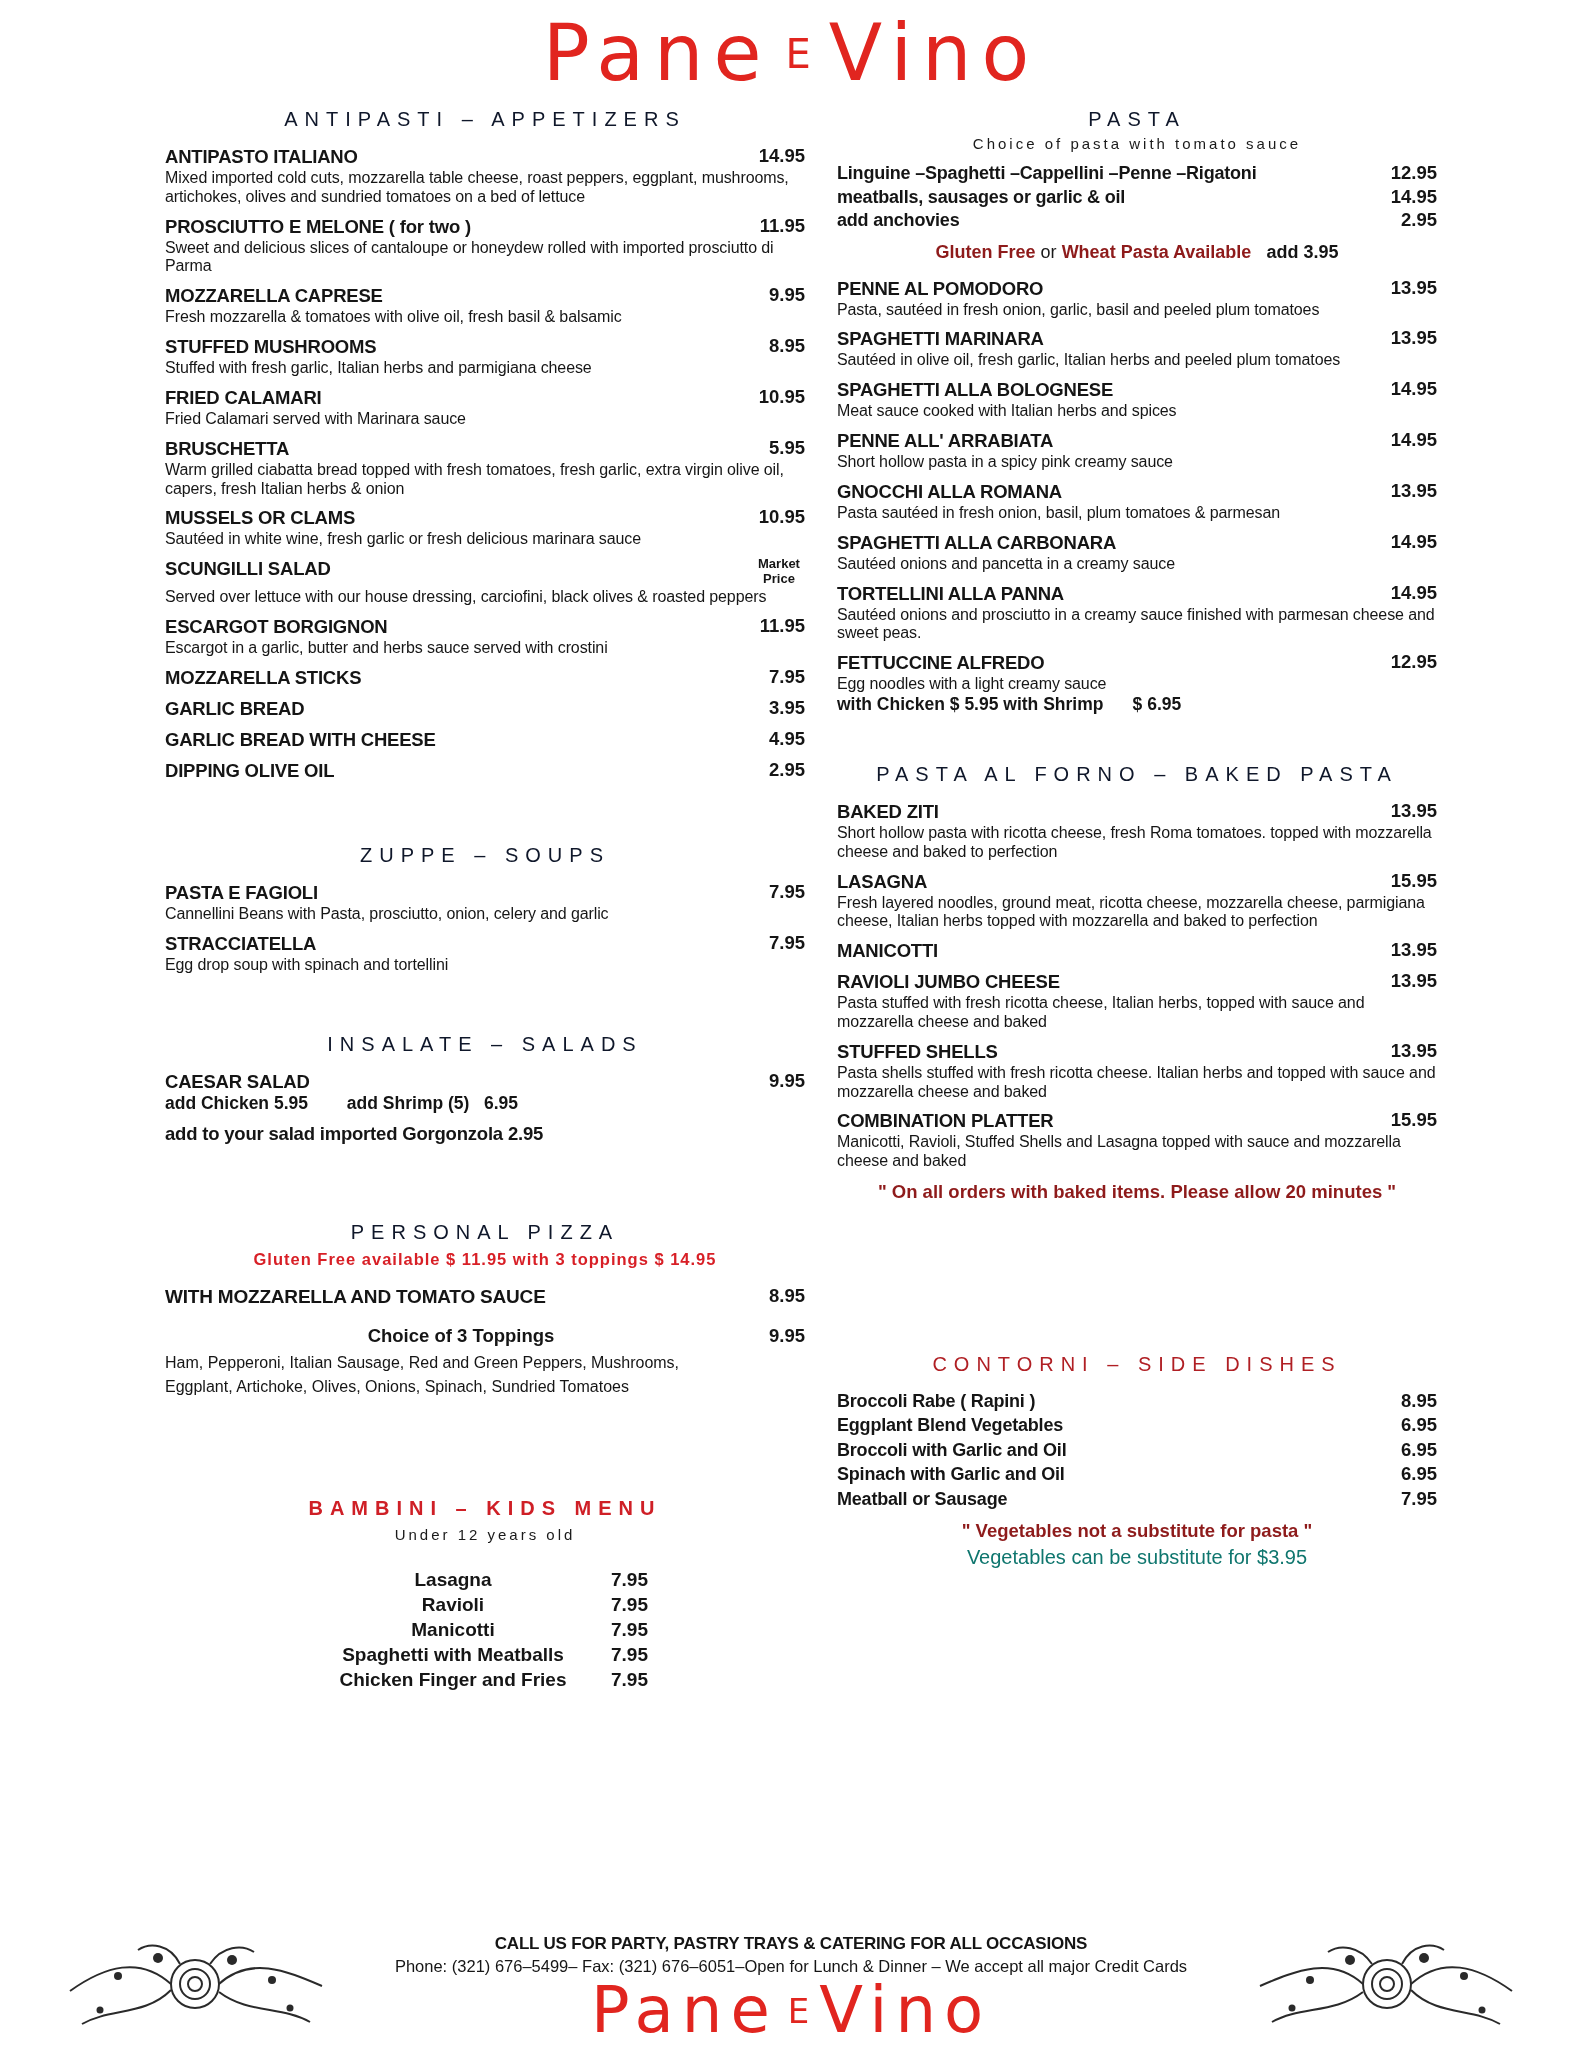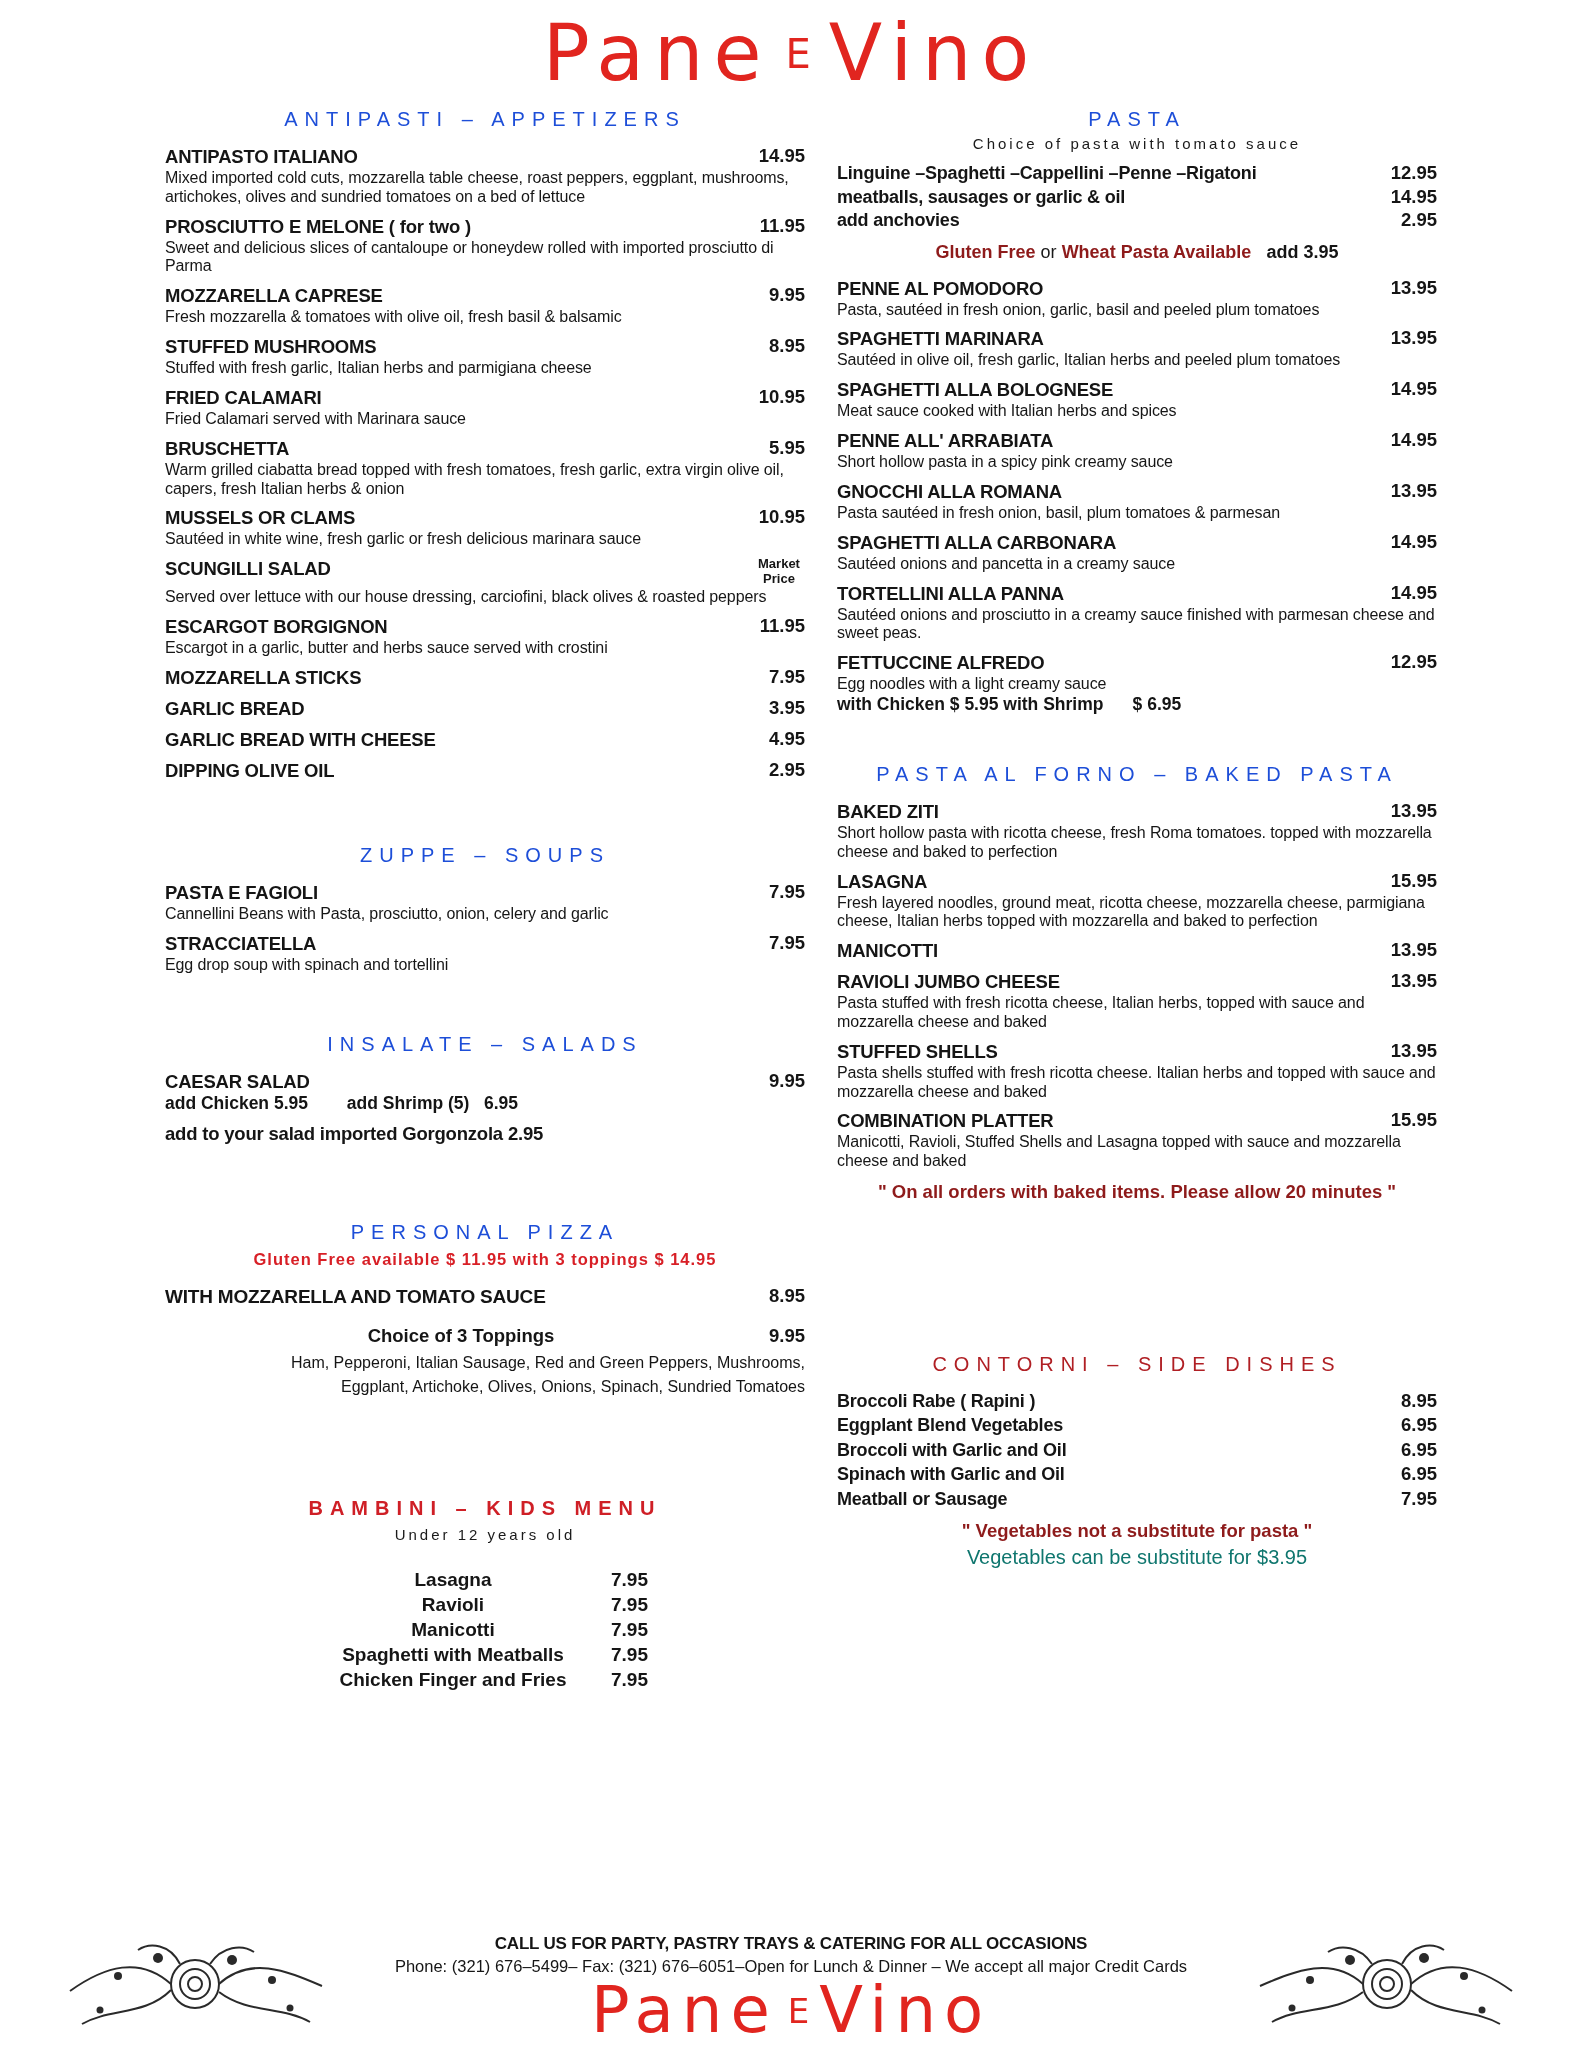--- a/index.html
+++ b/index.html
@@ -19,21 +19,21 @@
     font-family:"DejaVu Sans", sans-serif;
     font-size:40px;font-weight:400;color:#e1251f;letter-spacing:4px;
     padding:0 14px;vertical-align:12px;
   }
   
   .columns{display:flex;margin:16px 44px 0 165px;gap:32px;}
   .col-left{width:640px;flex:0 0 640px;}
   .col-right{width:600px;flex:0 0 600px;}
   
   .sec-title{
-    text-align:center;font-size:20px;letter-spacing:7px;color:#1d4ed8;
+    text-align:center;font-size:20px;letter-spacing:7px;color:#0f172a;
     margin:0 0 14px 0;font-weight:400;white-space:nowrap;
   }
   .sec-title.red{color:#cf1f26;font-weight:600;}
   .sec-title.maroon{color:#b01f24;font-weight:500;}
   .sec-sub{
     text-align:center;font-size:15px;letter-spacing:3px;color:#1a1a1a;
     margin:-8px 0 10px 0;
   }
   
   .item{margin-bottom:8px;}
@@ -56,21 +56,21 @@
     color:#8e1b1b;font-weight:700;font-size:18.5px;text-align:center;margin-top:10px;
   }
   .note-black{font-weight:400;font-size:20px;text-align:center;margin-top:4px;color:#0f766e;}
   .pizza-red-sub{
     text-align:center;color:#d81f26;font-weight:700;font-size:16.5px;
     letter-spacing:1px;margin:-8px 0 16px 0;
   }
   .pizza-row1 .item-name{font-size:19px;}
   .pizza-row2{display:flex;margin:16px 0 6px 0;}
   .pizza-row2 .center-name{flex:1;text-align:center;font-weight:700;font-size:18.5px;}
-  .toppings{font-size:16px;text-align:right;line-height:1.25;margin-top:4px;}
+  .toppings{font-size:16px;text-align:left;line-height:1.25;margin-top:4px;}
   
   .kids-block{width:380px;margin:26px auto 0 auto;}
   .kids-row{display:flex;margin-bottom:3px;}
   .kids-name{flex:1;text-align:center;font-weight:700;font-size:19px;}
   .kids-price{width:64px;text-align:left;font-weight:700;font-size:19px;}
   
   .sp-zuppe{margin-top:62px;}
   .sp-insalate{margin-top:58px;}
   .sp-pizza{margin-top:76px;}
   .sp-bambini{margin-top:100px;}

